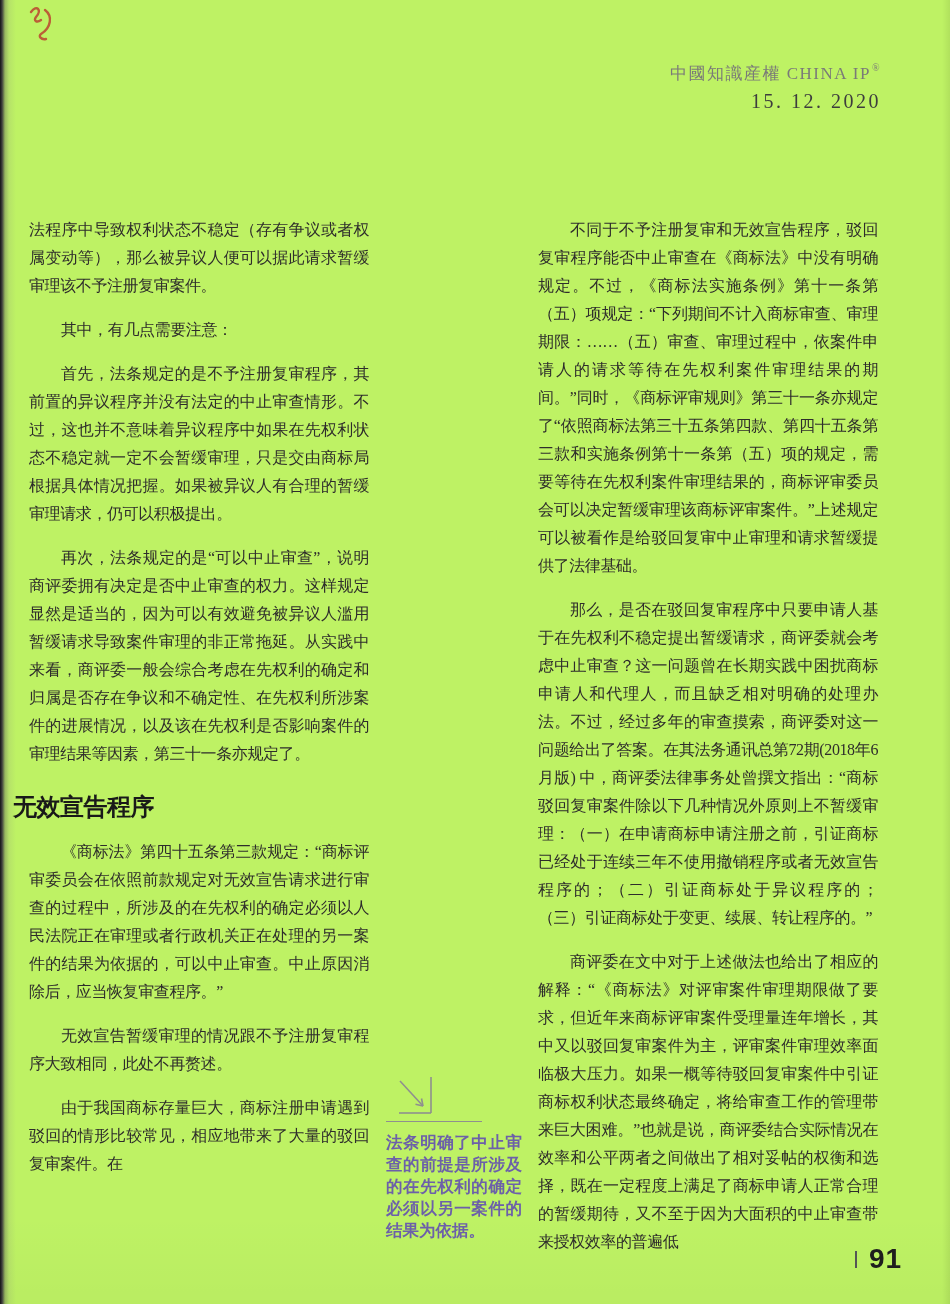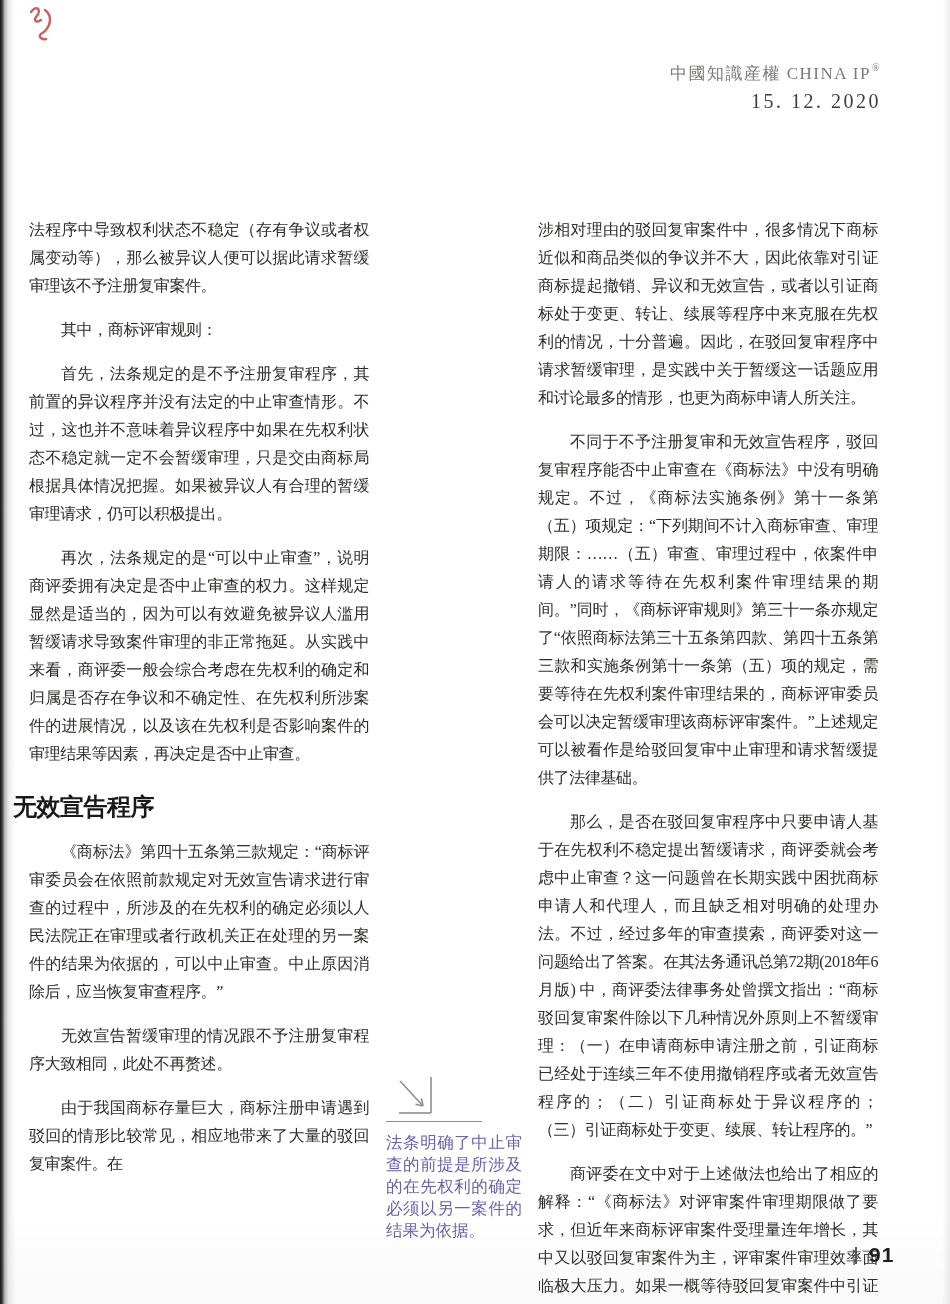--- a/index.html
+++ b/index.html
@@ -1,20 +1,20 @@
 <!DOCTYPE html>
 <html><head>
 <meta charset="utf-8">
 <style>
   html,body{margin:0;padding:0;background:#efeeea;}
   .page{
     position:relative;
     width:950px;height:1304px;
     margin:0 auto;
-    background:#ffffff;
+    background:#bef264;
     overflow:hidden;
     font-family:"Liberation Serif","DejaVu Serif",serif;
     color:#2f2f2f;
   }
   
   .binding-shadow{
     position:absolute;left:0;top:0;bottom:0;width:16px;
     background:linear-gradient(90deg,#141414 0px,#3d3d3d 2px,rgba(90,90,90,.38) 5px,rgba(130,130,130,.14) 9px,rgba(150,150,150,0) 16px);
     pointer-events:none;
   }
@@ -59,32 +59,32 @@
     color:#191919;
   }
 
   
   .pull-quote{position:absolute;left:386px;top:1076px;width:136px;}
   .pq-arrow{display:block;margin-left:8px;}
   .pq-divider{border:0;border-top:1.6px solid #8f8f8f;width:96px;margin:5px 0 0 0;}
   .pq-text{
     margin-top:9px;
     font-family:"Liberation Sans","DejaVu Sans",sans-serif;
-    font-weight:normal;
+    font-weight:bold;
     font-size:16.5px;line-height:22px;
     letter-spacing:0;
     text-align:justify;
     word-break:break-all;
     color:#6c60a9;
   }
 
   
   .footer{position:absolute;top:1243px;left:855px;display:flex;align-items:center;}
   .pn-bar{width:2px;height:17px;background:#555;margin-right:12px;}
-  .pn-num{font-family:"Liberation Sans","DejaVu Sans",sans-serif;font-weight:bold;font-size:21px;color:#1e1e1e;letter-spacing:1px;}
+  .pn-num{font-family:"Liberation Sans","DejaVu Sans",sans-serif;font-weight:bold;font-size:28px;color:#1e1e1e;letter-spacing:1px;}
 </style>
 </head>
 <body>
 
 <div class="page">
 
   <div class="binding-shadow"></div>
   <div class="edge-right"></div>
   <div class="page-shade"></div>
 
@@ -93,31 +93,30 @@
     <path d="M20,8 C28,14 26,26 16,32 C13,34 16,38 21,37" fill="none" stroke="#bb3a2c" stroke-width="2.4" stroke-linecap="round"></path>
   </svg>
 
   <div class="header">
     <div class="brand"><span>中國知識産權 CHINA IP</span><sup>®</sup></div>
     <div class="issue-date">15. 12. 2020</div>
   </div>
 
   <div class="col col-left">
     <p>法程序中导致权利状态不稳定（存有争议或者权属变动等），那么被异议人便可以据此请求暂缓审理该不予注册复审案件。</p>
-    <p class="indent">其中，商标评审规则：</p>
+    <p class="indent">其中，有几点需要注意：</p>
     <p class="indent">首先，法条规定的是不予注册复审程序，其前置的异议程序并没有法定的中止审查情形。不过，这也并不意味着异议程序中如果在先权利状态不稳定就一定不会暂缓审理，只是交由商标局根据具体情况把握。如果被异议人有合理的暂缓审理请求，仍可以积极提出。</p>
-    <p class="indent">再次，法条规定的是“可以中止审查”，说明商评委拥有决定是否中止审查的权力。这样规定显然是适当的，因为可以有效避免被异议人滥用暂缓请求导致案件审理的非正常拖延。从实践中来看，商评委一般会综合考虑在先权利的确定和归属是否存在争议和不确定性、在先权利所涉案件的进展情况，以及该在先权利是否影响案件的审理结果等因素，再决定是否中止审查。</p>
+    <p class="indent">再次，法条规定的是“可以中止审查”，说明商评委拥有决定是否中止审查的权力。这样规定显然是适当的，因为可以有效避免被异议人滥用暂缓请求导致案件审理的非正常拖延。从实践中来看，商评委一般会综合考虑在先权利的确定和归属是否存在争议和不确定性、在先权利所涉案件的进展情况，以及该在先权利是否影响案件的审理结果等因素，第三十一条亦规定了。</p>
     <h2>无效宣告程序</h2>
     <p class="indent">《商标法》第四十五条第三款规定：“商标评审委员会在依照前款规定对无效宣告请求进行审查的过程中，所涉及的在先权利的确定必须以人民法院正在审理或者行政机关正在处理的另一案件的结果为依据的，可以中止审查。中止原因消除后，应当恢复审查程序。”</p>
     <p class="indent">无效宣告暂缓审理的情况跟不予注册复审程序大致相同，此处不再赘述。</p>
     <p class="indent">由于我国商标存量巨大，商标注册申请遇到驳回的情形比较常见，相应地带来了大量的驳回复审案件。在</p>
   </div>
 
   <div class="col col-right">
-    <p>涉相对理由的驳回复审案件中，很多情况下商标近似和商品类似的争议并不大，因此依靠对引证商标提起撤销、异议和无效宣告，或者以引证商标处于变更、转让、续展等程序中来克服在先权利的情况，十分普遍。因此，在驳回复审程序中请求暂缓审理，是实践中关于暂缓这一话题应用和讨论最多的情形，也更为商标申请人所关注。</p>
     <p class="indent">不同于不予注册复审和无效宣告程序，驳回复审程序能否中止审查在《商标法》中没有明确规定。不过，《商标法实施条例》第十一条第（五）项规定：“下列期间不计入商标审查、审理期限：……（五）审查、审理过程中，依案件申请人的请求等待在先权利案件审理结果的期间。”同时，《商标评审规则》第三十一条亦规定了“依照商标法第三十五条第四款、第四十五条第三款和实施条例第十一条第（五）项的规定，需要等待在先权利案件审理结果的，商标评审委员会可以决定暂缓审理该商标评审案件。”上述规定可以被看作是给驳回复审中止审理和请求暂缓提供了法律基础。</p>
     <p class="indent">那么，是否在驳回复审程序中只要申请人基于在先权利不稳定提出暂缓请求，商评委就会考虑中止审查？这一问题曾在长期实践中困扰商标申请人和代理人，而且缺乏相对明确的处理办法。不过，经过多年的审查摸索，商评委对这一问题给出了答案。在其法务通讯总第72期(2018年6月版) 中，商评委法律事务处曾撰文指出：“商标驳回复审案件除以下几种情况外原则上不暂缓审理：（一）在申请商标申请注册之前，引证商标已经处于连续三年不使用撤销程序或者无效宣告程序的；（二）引证商标处于异议程序的；（三）引证商标处于变更、续展、转让程序的。”</p>
     <p class="indent">商评委在文中对于上述做法也给出了相应的解释：“《商标法》对评审案件审理期限做了要求，但近年来商标评审案件受理量连年增长，其中又以驳回复审案件为主，评审案件审理效率面临极大压力。如果一概等待驳回复审案件中引证商标权利状态最终确定，将给审查工作的管理带来巨大困难。”也就是说，商评委结合实际情况在效率和公平两者之间做出了相对妥帖的权衡和选择，既在一定程度上满足了商标申请人正常合理的暂缓期待，又不至于因为大面积的中止审查带来授权效率的普遍低</p>
   </div>
 
   <div class="pull-quote">
     <svg class="pq-arrow" width="46" height="40" viewBox="0 0 46 40">
       <line x1="6" y1="5" x2="29" y2="30" stroke="#8f8f8f" stroke-width="1.6"></line>
       <path d="M29,30 L21.5,28.2 M29,30 L27.5,22.5" fill="none" stroke="#8f8f8f" stroke-width="1.6"></path>
       <line x1="37" y1="1" x2="37" y2="37" stroke="#8f8f8f" stroke-width="1.6"></line>

